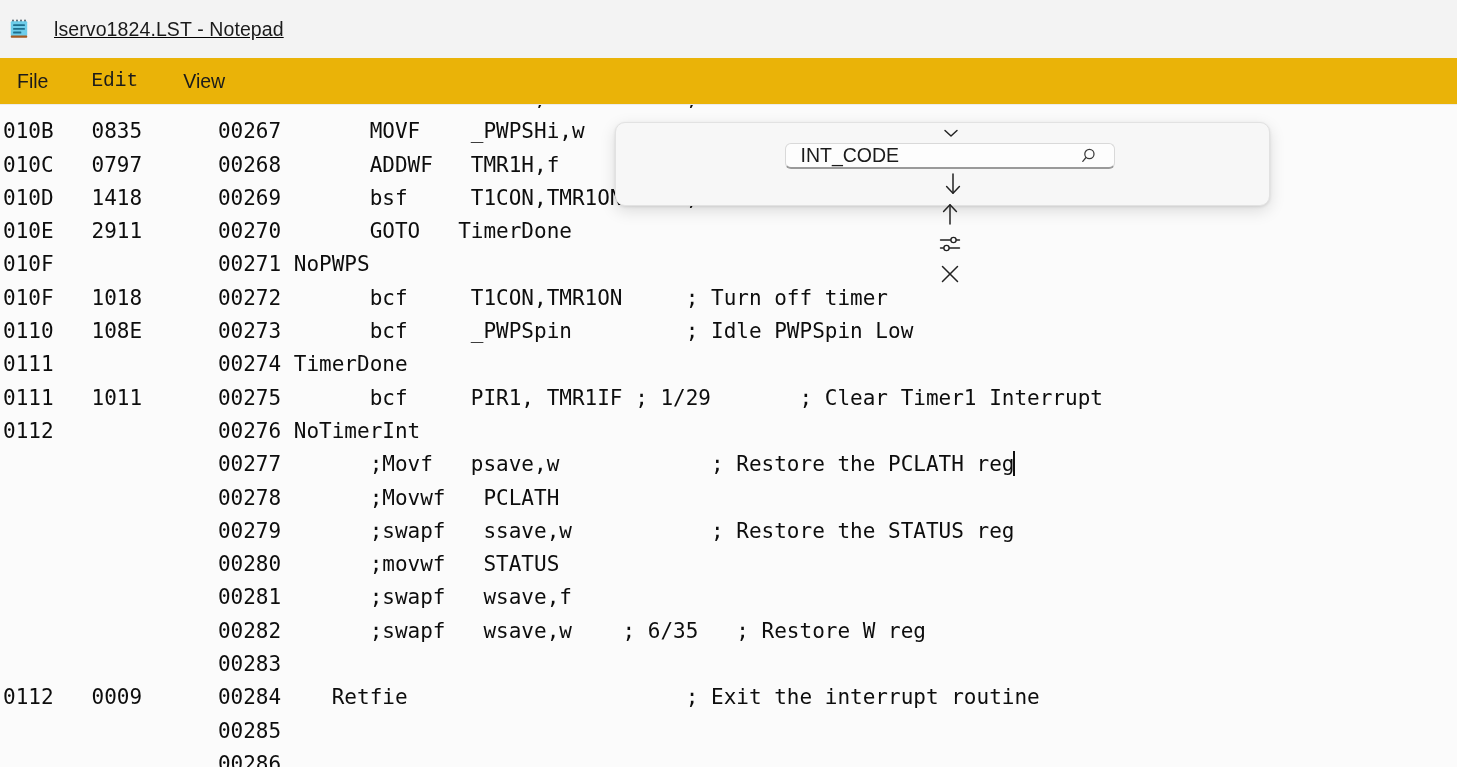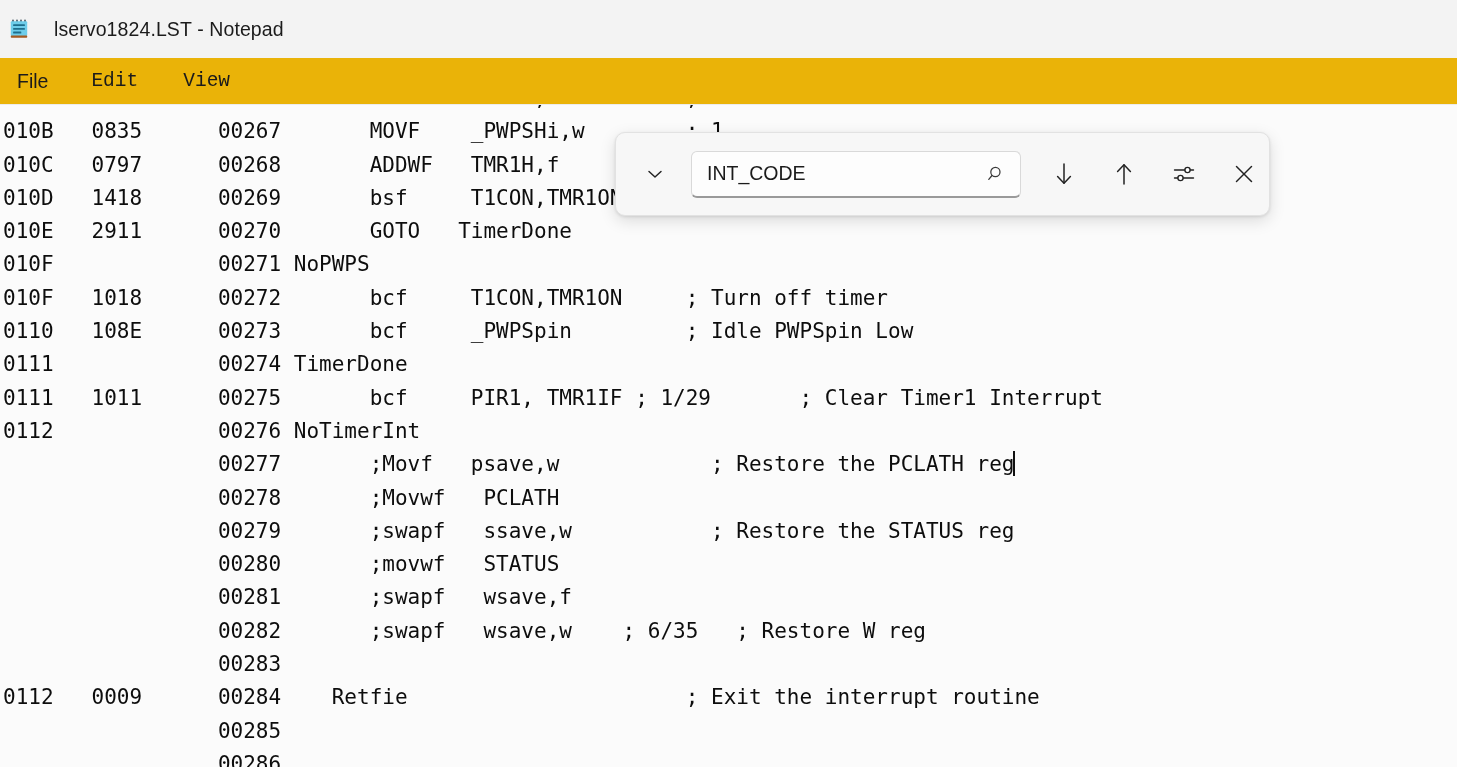--- a/index.html
+++ b/index.html
@@ -26,20 +26,21 @@
   
   .titlebar {
     position: absolute;
     left: 0; top: 0;
     width: 1457px;
     height: 58px;
     background: #f3f3f3;
     display: flex;
     align-items: center;
     user-select: none;
+    text-decoration: underline;
   }
   .app-icon {
     margin-left: 7px;
     width: 28px;
     height: 28px;
     display: flex;
     align-items: center;
     justify-content: center;
   }
   .title-text {
@@ -64,21 +65,21 @@
   .menu-item {
     font-size: 19.5px;
     color: #1b1b1b;
     padding: 4px 11px;
     border-radius: 5px;
     cursor: default;
     white-space: nowrap;
   }
   .menu-item.first { margin-left: 6px; }
   .menu-item.m2 { margin-left: 21px; font-family: Liberation Mono, monospace; }
-  .menu-item.m3 { margin-left: 23px; font-family: Liberation Mono, monospace; }
+  .menu-item.m3 { margin-left: 23px; }
 
   
   .editor {
     position: absolute;
     left: 0; top: 104px;
     width: 1457px;
     height: 663px;
     background: #fbfbfb;
     overflow: hidden;
     border-top: 1px solid #ececec;
@@ -101,30 +102,31 @@
     border-left: 2px solid #111;
     height: 25px;
     vertical-align: -5px;
     margin-left: -1px;
   }
 
   
   .findbar {
     position: absolute;
     left: 615px;
-    top: 132px;
+    top: 122px;
     width: 655px;
     height: 84px;
     background: #f7f7f7;
     border: 1px solid #e2e2e2;
     border-radius: 10px;
     box-shadow: 0 5px 16px rgba(0,0,0,0.13), 0 1px 3px rgba(0,0,0,0.10);
     display: flex;
     align-items: center;
     box-sizing: border-box;
+    flex-direction: column;
   }
   .fb-chevron {
     width: 44px;
     height: 44px;
     margin-left: 17px;
     display: flex;
     align-items: center;
     justify-content: center;
     border-radius: 5px;
     cursor: default;

